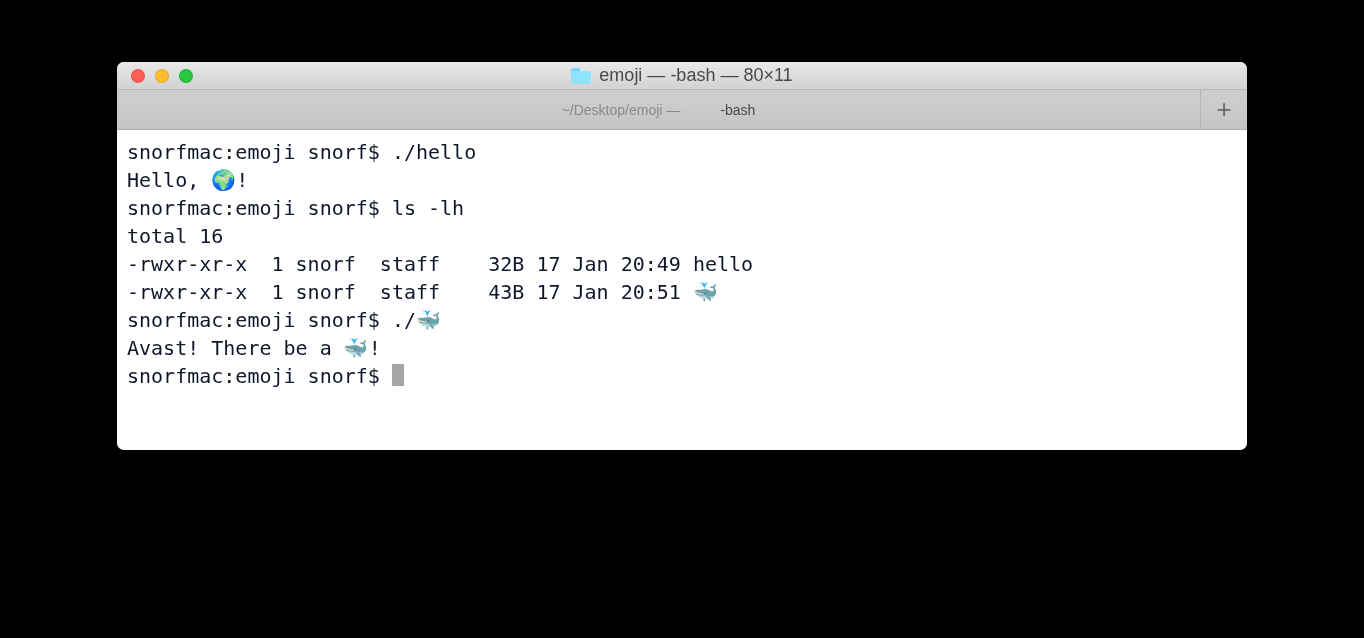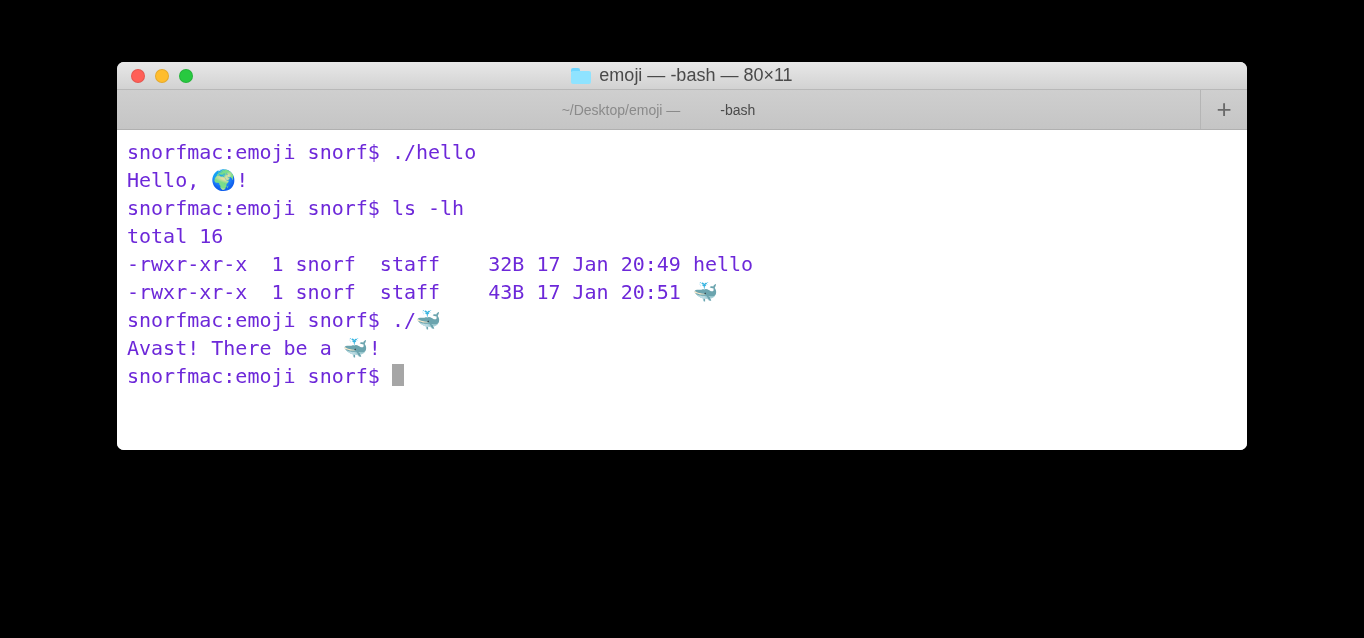--- a/index.html
+++ b/index.html
@@ -102,23 +102,24 @@
       font-size: 26px;
       color: #6a6a6a;
       font-weight: 300;
     }
     .terminal {
       background: #fff;
       padding: 8px 10px 60px 10px;
       font-family: "Menlo", "Andale Mono", "Consolas", monospace;
       font-size: 20px;
       line-height: 28px;
-      color: #6d28d9;
+      color: #0f172a;
       white-space: pre;
       min-height: 300px;
+      border-radius: 32px;
     }
     .line {
       white-space: pre;
     }
     .cursor {
       display: inline-block;
       width: 12px;
       height: 22px;
       background: #a6a6a6;
       vertical-align: text-bottom;

